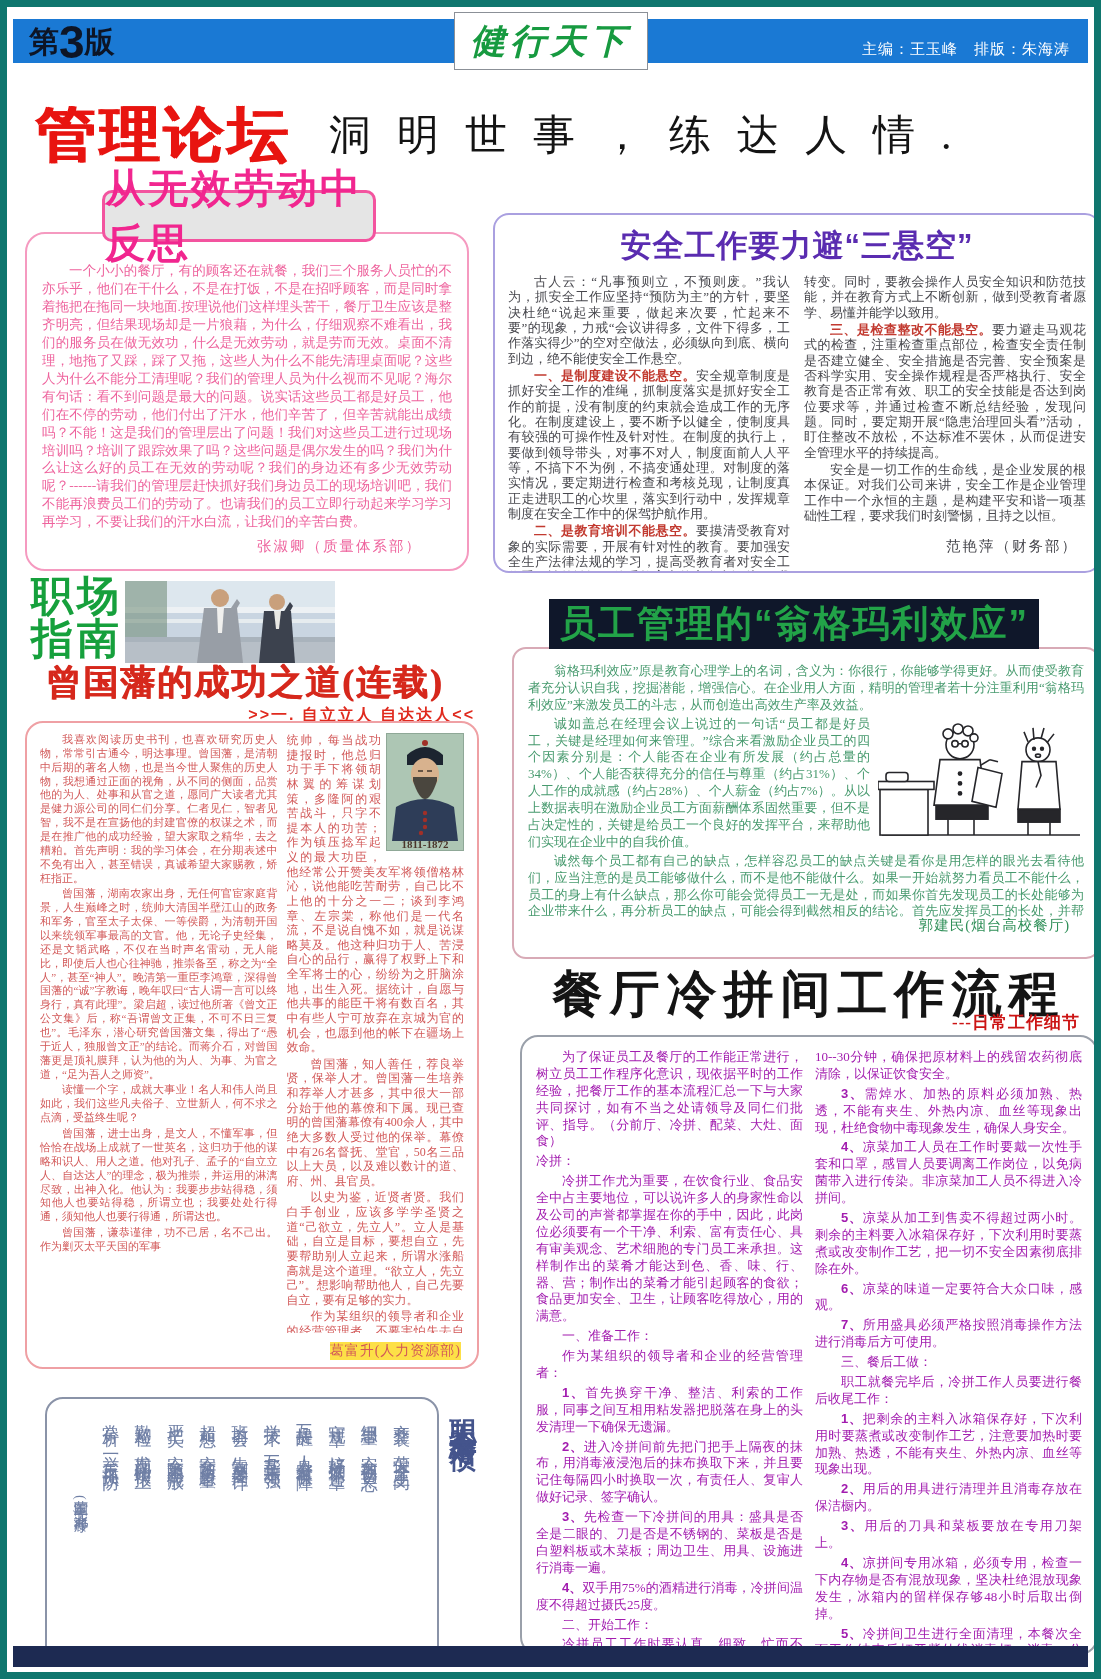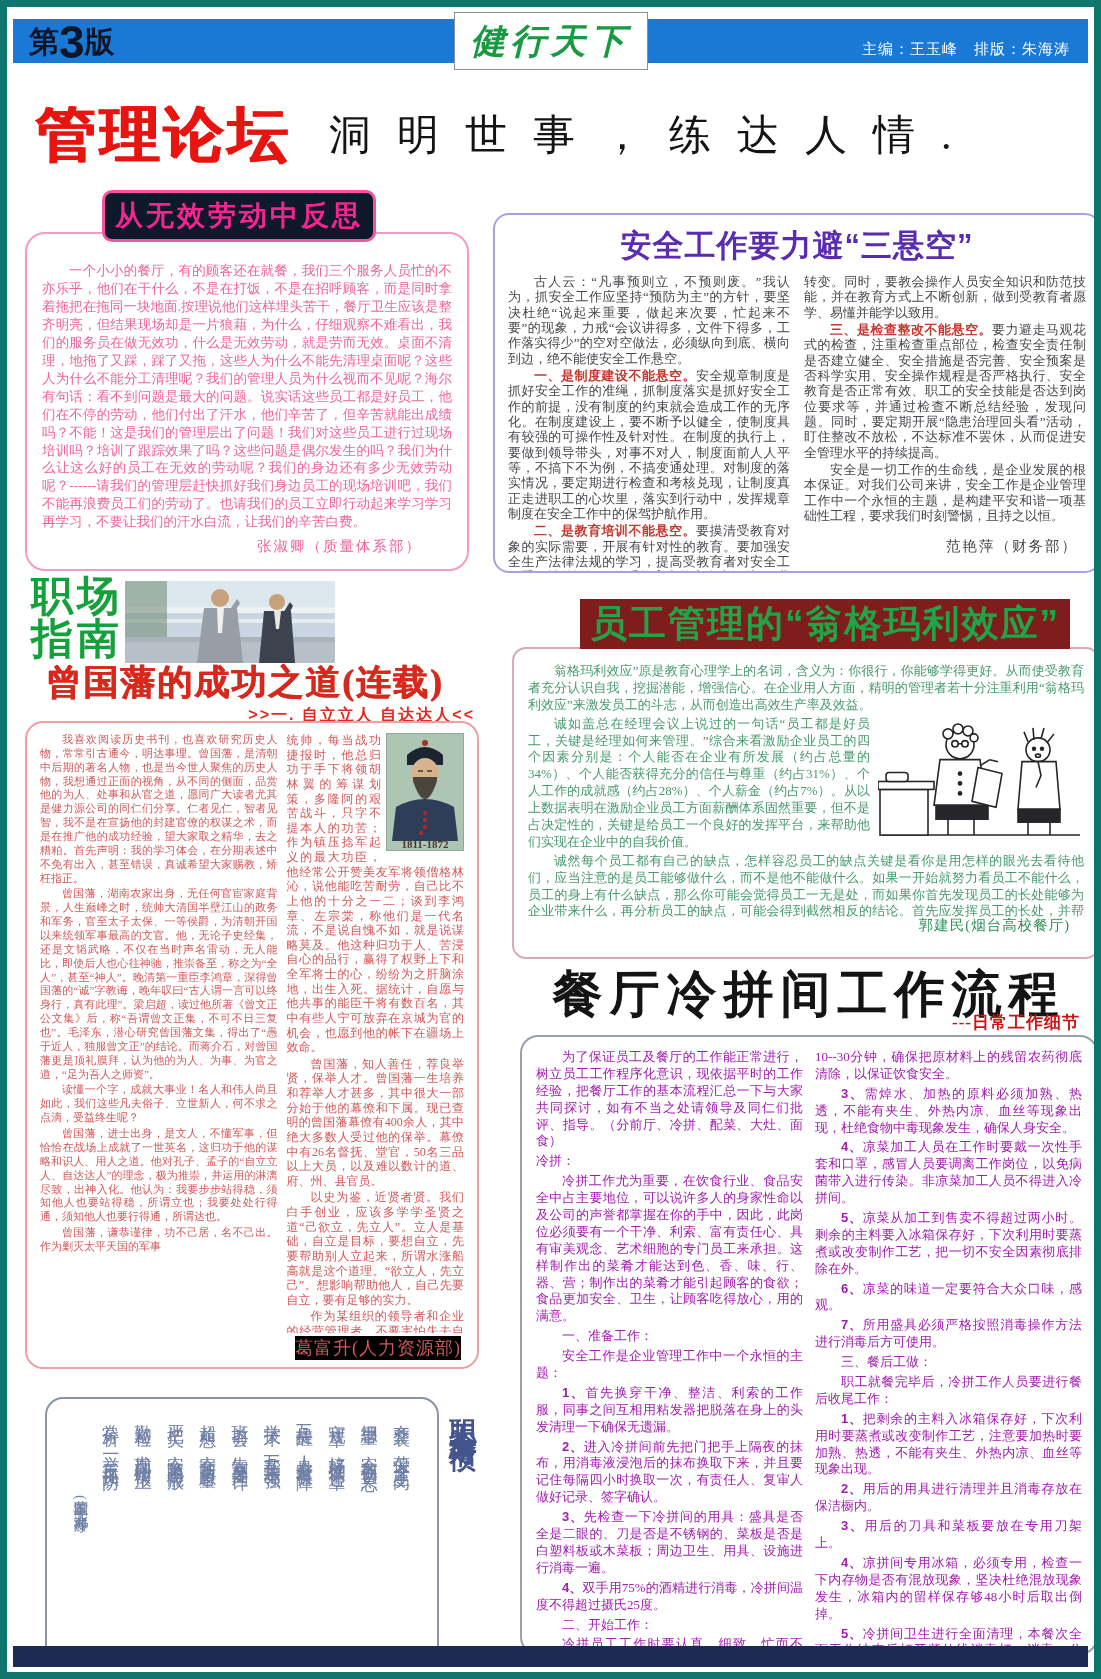--- a/index.html
+++ b/index.html
@@ -18,23 +18,23 @@
         font-family:"Liberation Sans",sans-serif;letter-spacing:1px;}
   
   .forum-title{position:absolute;left:28px;top:88px;font-size:60px;font-weight:900;color:#e81410;
         letter-spacing:4px;text-shadow:2px 0 0 #e81410;}
   .motto{position:absolute;left:322px;top:100px;font-size:42px;color:#141414;letter-spacing:26px;white-space:nowrap;}
   
   .para{margin:0 0 2px;text-align:justify;text-indent:2em;}
   .noindent{text-indent:0;}
   .cols{display:flex;}
   
-  .a1-title{position:absolute;left:95px;top:183px;width:268px;height:46px;z-index:3;background:#0f172a;
+  .a1-title{position:absolute;left:95px;top:183px;width:268px;height:46px;z-index:3;background:#e5e5e5;
         border:3px solid #f3549f;border-radius:10px;display:flex;align-items:center;justify-content:center;
-        font-size:28px;font-weight:bold;color:#f1268f;letter-spacing:3px;font-family:"Liberation Sans",sans-serif;}
+        font-size:40px;font-weight:bold;color:#f1268f;letter-spacing:3px;font-family:"Liberation Sans",sans-serif;}
   .a1-box{position:absolute;left:18px;top:225px;width:444px;height:339px;border:2px solid #f59ac0;
         border-radius:20px;box-sizing:border-box;padding:28px 15px 6px;overflow:hidden;}
   .a1-box .para{color:#ee639d;font-size:13.5px;line-height:1.33;}
   .a1-byline{margin:6px 30px 0 0;text-align:right;color:#ee639d;font-size:14.5px;letter-spacing:2px;}
   
   .a2-box{position:absolute;left:486px;top:206px;width:608px;height:360px;border:2px solid #aaa0e0;
         border-radius:16px;box-sizing:border-box;padding:8px 13px 4px;overflow:hidden;}
   .a2-title{text-align:center;font-size:31px;font-weight:bold;color:#5a2cb0;letter-spacing:1px;
         margin:2px 0 7px;font-family:"Liberation Sans",sans-serif;}
   .a2-box .cols{gap:14px;}
@@ -53,23 +53,23 @@
         color:#e02a1e;letter-spacing:2px;font-family:"Liberation Sans",sans-serif;}
   .a3-box{position:absolute;left:18px;top:714px;width:454px;height:648px;border:2px solid #efa0a4;
         border-radius:18px;box-sizing:border-box;padding:10px 13px 6px;overflow:hidden;}
   .a3-box .cols{gap:9px;}
   .a3-c1{width:241px;}
   .a3-c2{width:180px;height:600px;overflow:hidden;}
   .a3-box .para{color:#d25858;}
   .a3-c1 .para{font-size:11px;line-height:1.26;}
   .a3-c2 .para{font-size:12px;line-height:1.22;}
   .portrait{float:right;width:78px;height:118px;margin:0 0 4px 5px;}
-  .a3-byline{position:absolute;right:16px;bottom:7px;color:#d25858;font-size:18px;letter-spacing:1px;background:#000000;}
-  
-  .a4-title{position:absolute;left:573px;top:592px;z-index:3;background:#7f1d1d;padding:0 10px;
+  .a3-byline{position:absolute;right:16px;bottom:7px;color:#d25858;font-size:14px;letter-spacing:1px;background:#fde047;}
+  
+  .a4-title{position:absolute;left:542px;top:592px;z-index:3;background:#0f172a;padding:0 10px;
         font-size:37px;font-weight:900;color:#22a348;letter-spacing:2px;font-family:"Liberation Sans",sans-serif;}
   .a4-box{position:absolute;left:505px;top:640px;width:588px;height:312px;border:2px solid #d8aab6;
         border-radius:14px;box-sizing:border-box;padding:14px 14px 4px;overflow:hidden;}
   .a4-text{height:258px;overflow:hidden;}
   .a4-box .para{font-size:13px;line-height:1.3;color:#479a6e;}
   .cartoon{float:right;width:206px;height:124px;margin:2px 0 2px 8px;}
   .a4-byline{position:absolute;right:28px;bottom:22px;color:#2f8f58;font-size:14.5px;letter-spacing:1px;}
   
   .a5-title{position:absolute;left:513px;top:954px;width:578px;text-align:center;font-size:50px;font-weight:900;
         color:#141414;letter-spacing:7px;font-family:"Liberation Sans",sans-serif;}
@@ -242,21 +242,21 @@
 
   <div class="a5-title">餐厅冷拼间工作流程</div>
   <div class="a5-sub">---日常工作细节</div>
   <div class="a5-box">
     <div class="cols">
       <div class="a5-col">
           <p class="para">为了保证员工及餐厅的工作能正常进行，树立员工工作程序化意识，现依据平时的工作经验，把餐厅工作的基本流程汇总一下与大家共同探讨，如有不当之处请领导及同仁们批评、指导。（分前厅、冷拼、配菜、大灶、面食）</p>
           <p class="para noindent">冷拼：</p>
           <p class="para">冷拼工作尤为重要，在饮食行业、食品安全中占主要地位，可以说许多人的身家性命以及公司的声誉都掌握在你的手中，因此，此岗位必须要有一个干净、利索、富有责任心、具有审美观念、艺术细胞的专门员工来承担。这样制作出的菜肴才能达到色、香、味、行、器、营；制作出的菜肴才能引起顾客的食欲；食品更加安全、卫生，让顾客吃得放心，用的满意。</p>
           <p class="para">一、准备工作：</p>
-          <p class="para">安全工作是企业管理工作中一个永恒的主题：</p>
+          <p class="para">作为某组织的领导者和企业的经营管理者：</p>
           <p class="para"><span class="lead">1、</span>首先换穿干净、整洁、利索的工作服，同事之间互相用粘发器把脱落在身上的头发清理一下确保无遗漏。</p>
           <p class="para"><span class="lead">2、</span>进入冷拼间前先把门把手上隔夜的抹布，用消毒液浸泡后的抹布换取下来，并且要记住每隔四小时换取一次，有责任人、复审人做好记录、签字确认。</p>
           <p class="para"><span class="lead">3、</span>先检查一下冷拼间的用具：盛具是否全是二眼的、刀是否是不锈钢的、菜板是否是白塑料板或木菜板；周边卫生、用具、设施进行消毒一遍。</p>
           <p class="para"><span class="lead">4、</span>双手用75%的酒精进行消毒，冷拼间温度不得超过摄氏25度。</p>
           <p class="para">二、开始工作：</p>
           <p class="para">冷拼员工工作时要认真、细致、忙而不乱、忙中求精、井然有序、以便达到最高水平。</p>
         </div>
       <div class="a5-col">
         <div>
             <p class="para noindent">10--30分钟，确保把原材料上的残留农药彻底清除，以保证饮食安全。</p>

